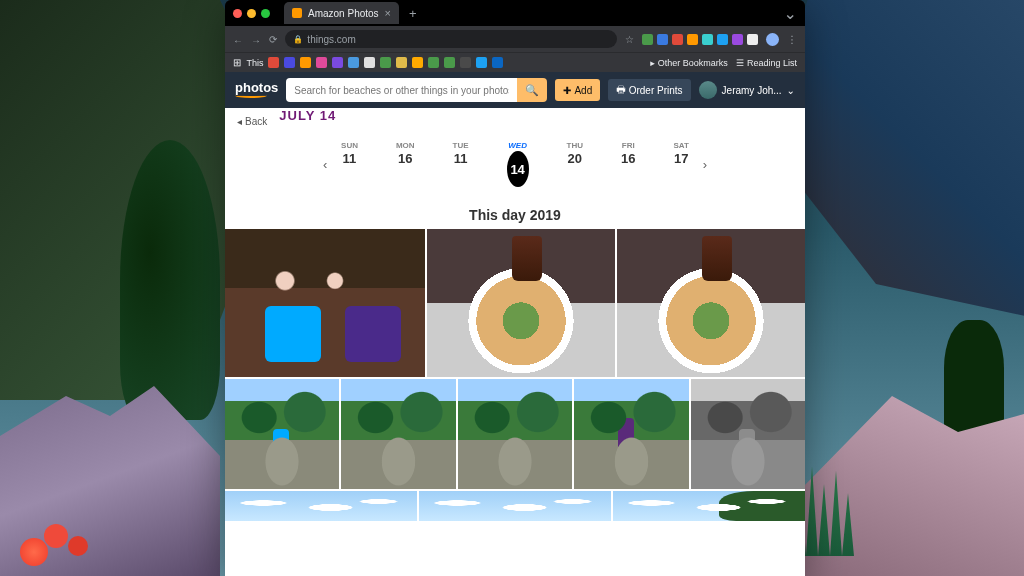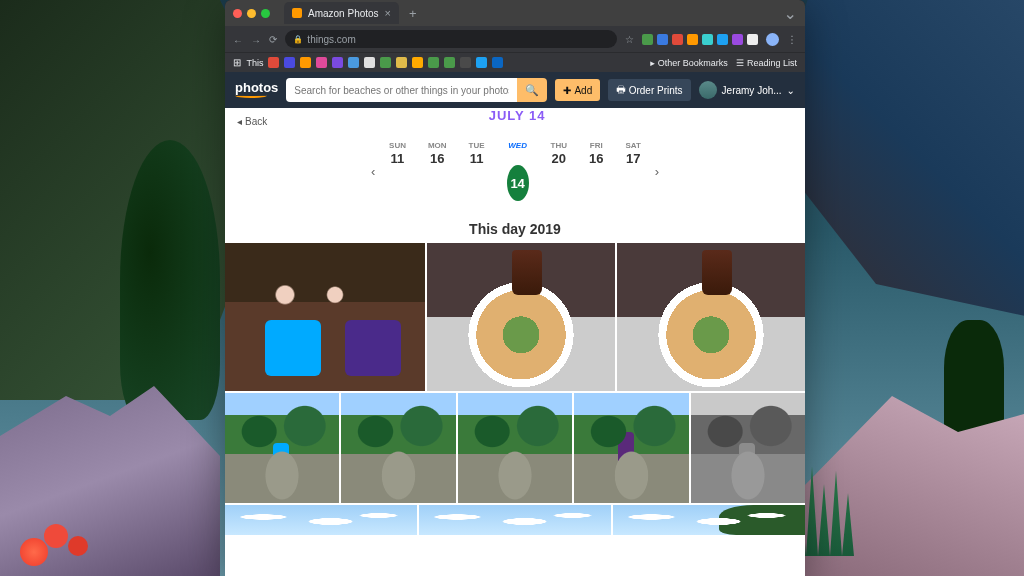--- a/index.html
+++ b/index.html
@@ -12,21 +12,21 @@
 .wp-right-mtn { right: -20px; top: -40px; width: 280px; height: 360px; background: linear-gradient(225deg,#2a4a6a,#1a3a5a,#3a2a2a); clip-path: polygon(20% 0,100% 0,100% 100%,40% 90%,0 50%); }
 .wp-tree { left: 120px; top: 140px; width: 100px; height: 280px; background: radial-gradient(ellipse at 30% 40%,#0a2a0a,#1a4a2a); border-radius: 50% 50% 20% 20%; }
 .wp-tree2 { right: 20px; top: 320px; width: 60px; height: 120px; background: #0a2a0a; border-radius: 40% 40% 0 0; }
 .wp-rocks { left: 0; bottom: 0; width: 220px; height: 200px; background: linear-gradient(160deg,#7a6a8a,#9a8aaa,#5a4a6a); clip-path: polygon(0 30%,30% 10%,50% 20%,70% 5%,100% 40%,100% 100%,0 100%); }
 .wp-rocks2 { right: 0; bottom: 0; width: 220px; height: 180px; background: linear-gradient(200deg,#caaaba,#aa8a9a,#8a6a7a); clip-path: polygon(0 50%,40% 0,70% 20%,100% 10%,100% 100%,0 100%); }
 .wp-flower { left: 20px; bottom: 10px; width: 28px; height: 28px; background: radial-gradient(circle,#ff6a4a,#ee3a2a); border-radius: 50%; box-shadow: 22px -16px 0 -2px #ef4a3a, 44px -6px 0 -4px #df3a2a; }
 .wp-grass { right: 170px; bottom: 20px; width: 60px; height: 90px; background: linear-gradient(180deg,#2a7a4a,#1a5a3a); clip-path: polygon(0 100%,10% 10%,20% 100%,30% 0,40% 100%,50% 20%,60% 100%,70% 5%,80% 100%,90% 30%,100% 100%); }
 
 .browser { position: absolute; left: 225px; top: 0; width: 580px; height: 576px; background: #202124; border-radius: 6px 6px 0 0; box-shadow: 0 10px 40px rgba(0,0,0,.4); display: flex; flex-direction: column; overflow: hidden; }
 
-.tabbar { height: 26px; background: #404040; display: flex; align-items: center; padding: 0 8px; gap: 6px; }
+.tabbar { height: 26px; background: #000000; display: flex; align-items: center; padding: 0 8px; gap: 6px; }
 .traffic { display: flex; gap: 5px; margin-right: 8px; }
 .traffic span { width: 9px; height: 9px; border-radius: 50%; }
 .tr-r { background: #ff5f57; } .tr-y { background: #febc2e; } .tr-g { background: #28c840; }
 .tab { background: #35363a; height: 22px; border-radius: 5px 5px 0 0; display: flex; align-items: center; padding: 0 8px; gap: 6px; font-size: 10px; color: #e8eaed; min-width: 100px; }
 .tab-favicon { width: 10px; height: 10px; background: #ff9900; border-radius: 2px; }
 .tab-close { margin-left: auto; color: #9aa0a6; font-size: 11px; }
 .newtab { color: #9aa0a6; font-size: 13px; padding: 0 4px; cursor: pointer; }
 
 .urlbar { height: 26px; background: #35363a; display: flex; align-items: center; padding: 0 8px; gap: 8px; font-size: 10px; color: #9aa0a6; }
 .urlbar .nav { display: flex; gap: 8px; }
@@ -48,29 +48,29 @@
 .search { flex: 1; display: flex; height: 24px; }
 .search input { flex: 1; border: none; border-radius: 4px 0 0 4px; padding: 0 8px; font-size: 10px; background: #fff; }
 .search-btn { width: 30px; background: #febd69; border: none; border-radius: 0 4px 4px 0; display: flex; align-items: center; justify-content: center; cursor: pointer; color: #333; font-size: 11px; }
 .hdr-btn { background: #febd69; color: #111; border: none; border-radius: 3px; height: 22px; padding: 0 8px; font-size: 10px; cursor: pointer; display: flex; align-items: center; gap: 3px; }
 .hdr-btn.dark { background: #37475a; color: #fff; }
 .user { display: flex; align-items: center; gap: 5px; cursor: pointer; }
 .avatar { width: 18px; height: 18px; border-radius: 50%; background: linear-gradient(#5a8a8a,#3a6a6a); }
 
 .content { flex: 1; overflow: auto; }
 .backrow { padding: 8px 12px; font-size: 10px; color: #555; display: flex; align-items: center; gap: 3px; cursor: pointer; }
-.date-title { text-align: center; font-size: 13px; font-weight: 700; color: #8b5cf6; letter-spacing: 1px; margin-bottom: 8px; }
+.date-title { font-size: 13px; font-weight: 700; color: #701a75; letter-spacing: 1px; margin-bottom: 8px; }
 
 .calendar { display: flex; align-items: center; justify-content: center; gap: 10px; padding: 6px 0 14px; }
 .cal-nav { width: 12px; text-align: center; color: #666; font-size: 13px; cursor: pointer; }
-.days { display: flex; gap: 22px; }
+.days { display: flex; gap: 38px; }
 .day { text-align: center; cursor: pointer; }
 .day .dow { font-size: 8px; color: #888; font-weight: 600; }
 .day .num { font-size: 13px; font-weight: 700; color: #333; margin-top: 1px; }
-.day.sel .num { background: #15803d; color: #fff; width: 22px; height: 36px; border-radius: 50%; display: flex; align-items: center; justify-content: center; margin: 15px auto 0; }
+.day.sel .num { background: #000000; color: #fff; width: 22px; height: 36px; border-radius: 50%; display: flex; align-items: center; justify-content: center; margin: 1px auto 0; }
 .day.sel .dow { color: #0d6efd; font-style: italic; }
 
 .year-title { text-align: center; font-size: 14px; font-weight: 700; color: #333; padding: 6px 0; }
 
 .grid { display: grid; gap: 2px; }
 .row1 { grid-template-columns: 200px 188px 188px; }
 .row2 { grid-template-columns: repeat(5,1fr); }
 .row3 { grid-template-columns: repeat(3,1fr); }
 .ph { background: #ddd; }
 .row1 .ph { height: 148px; }

